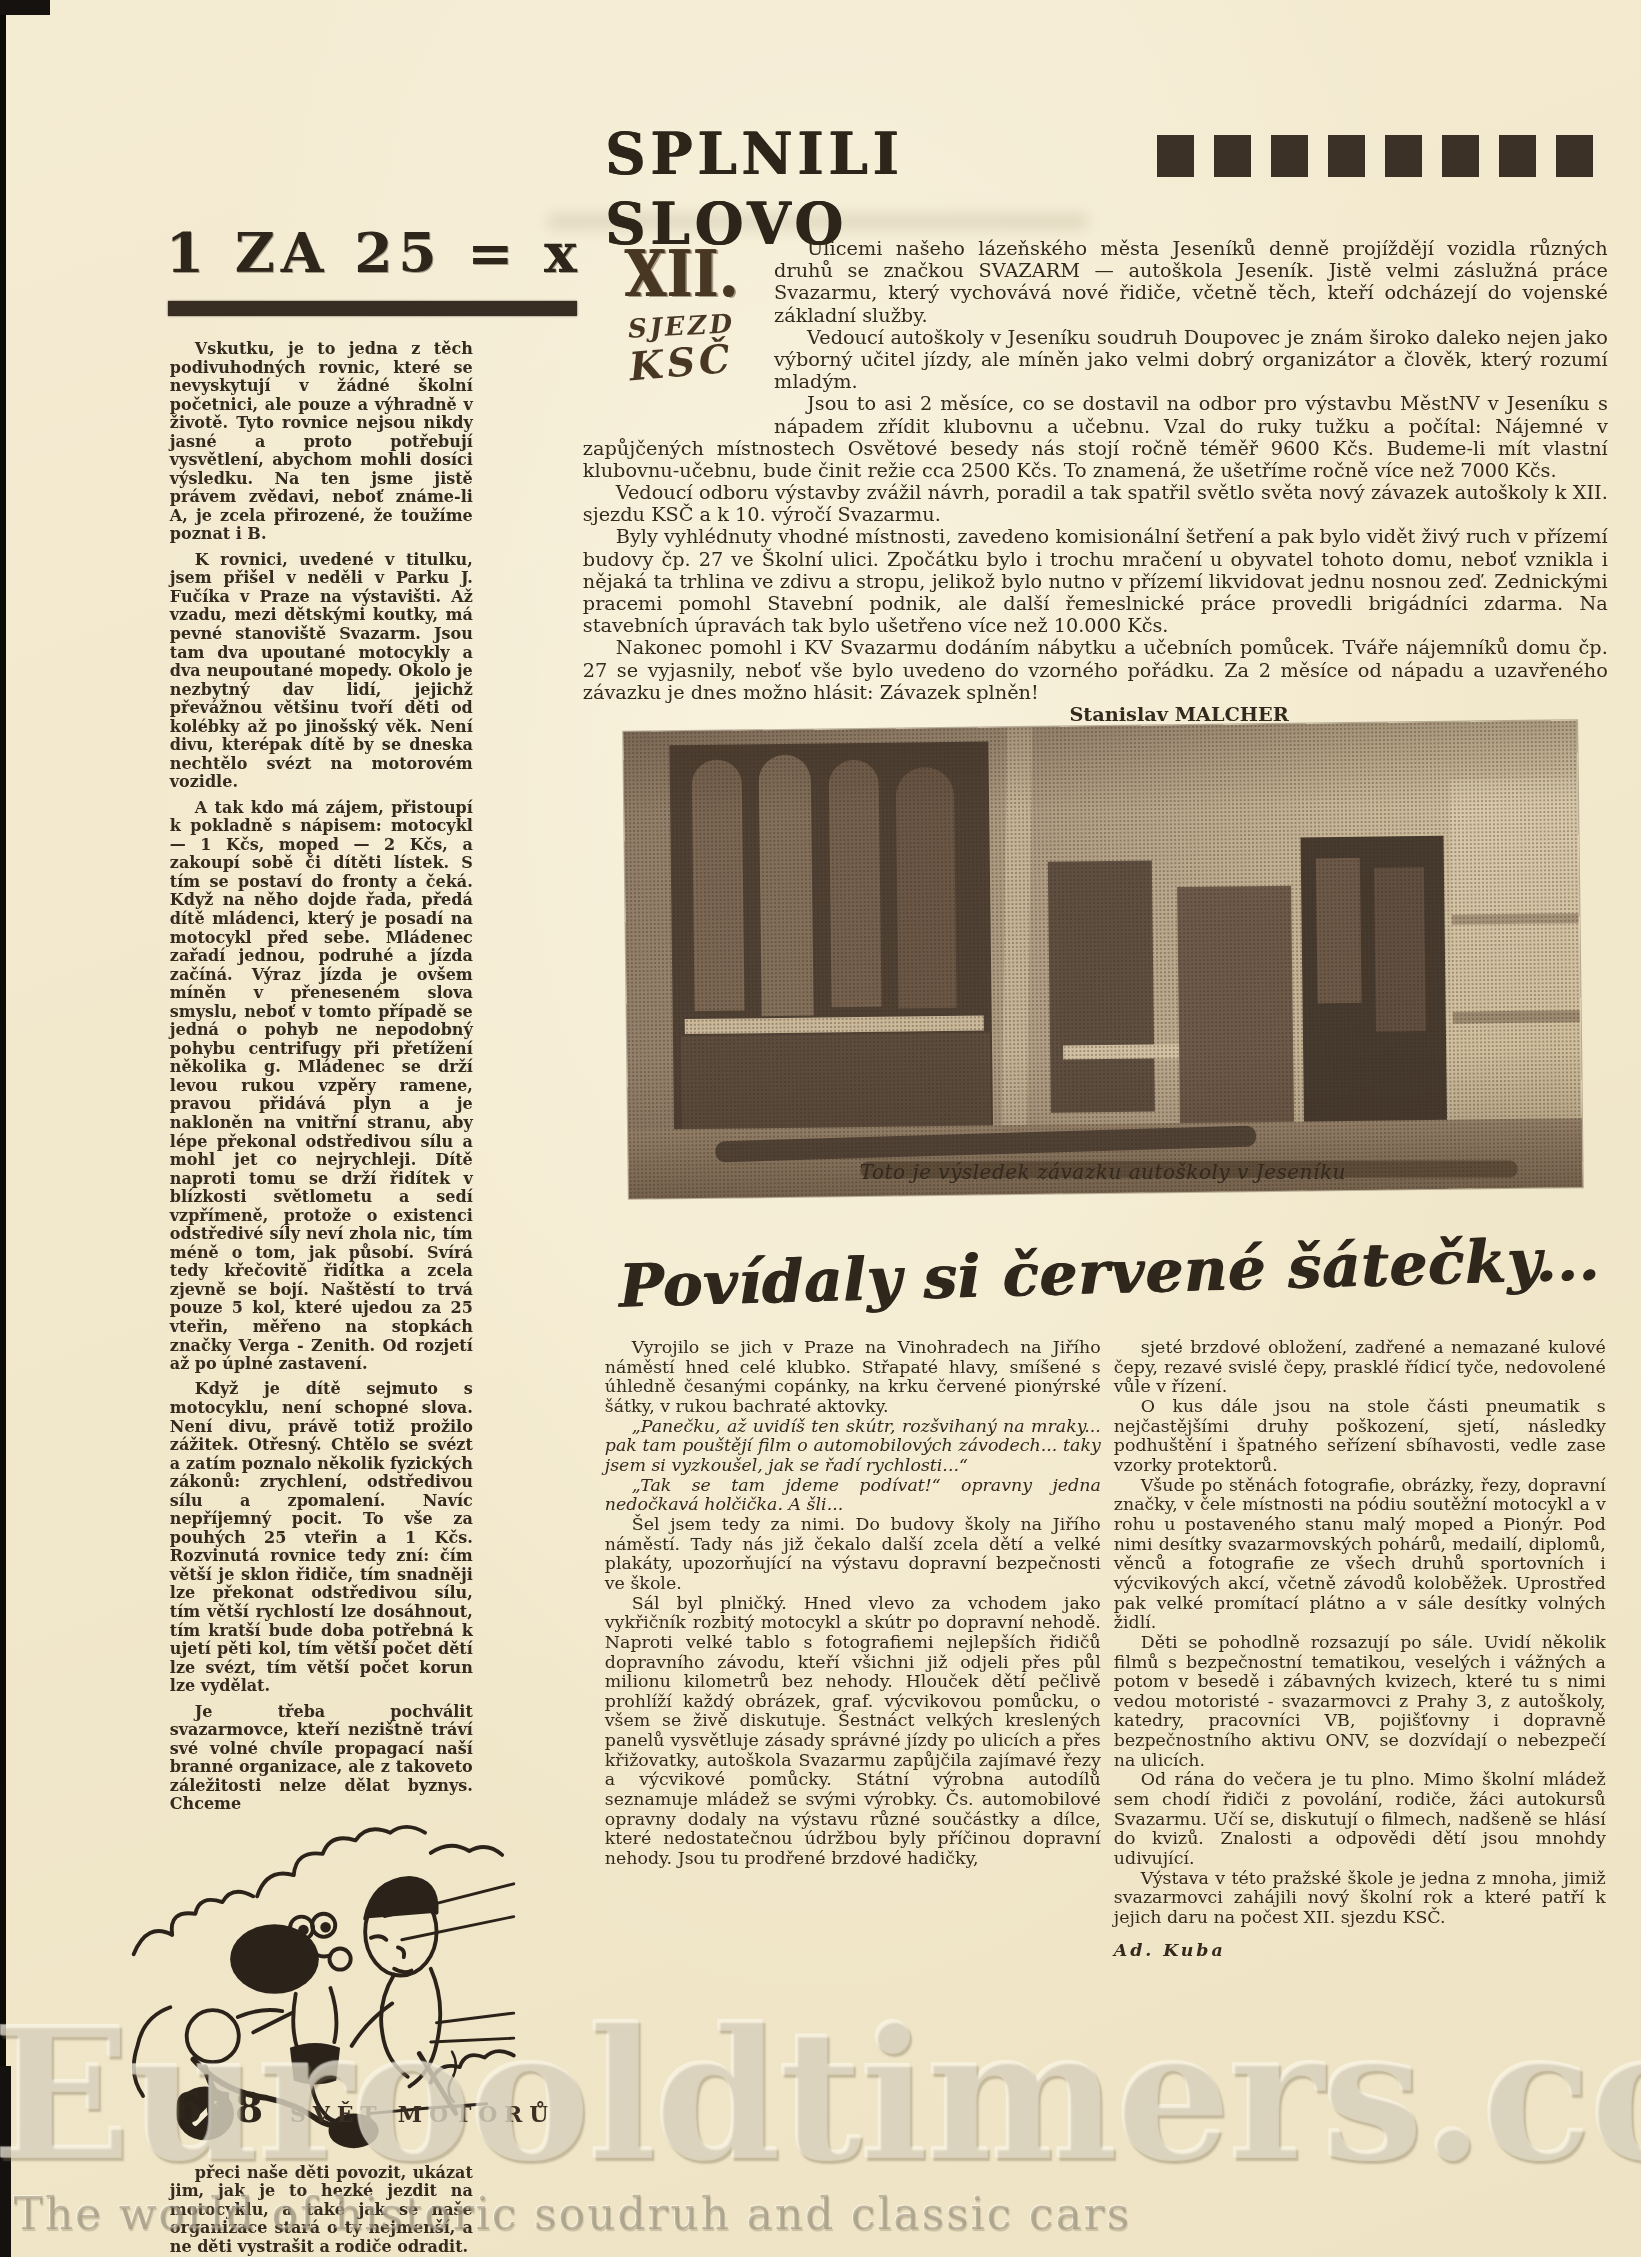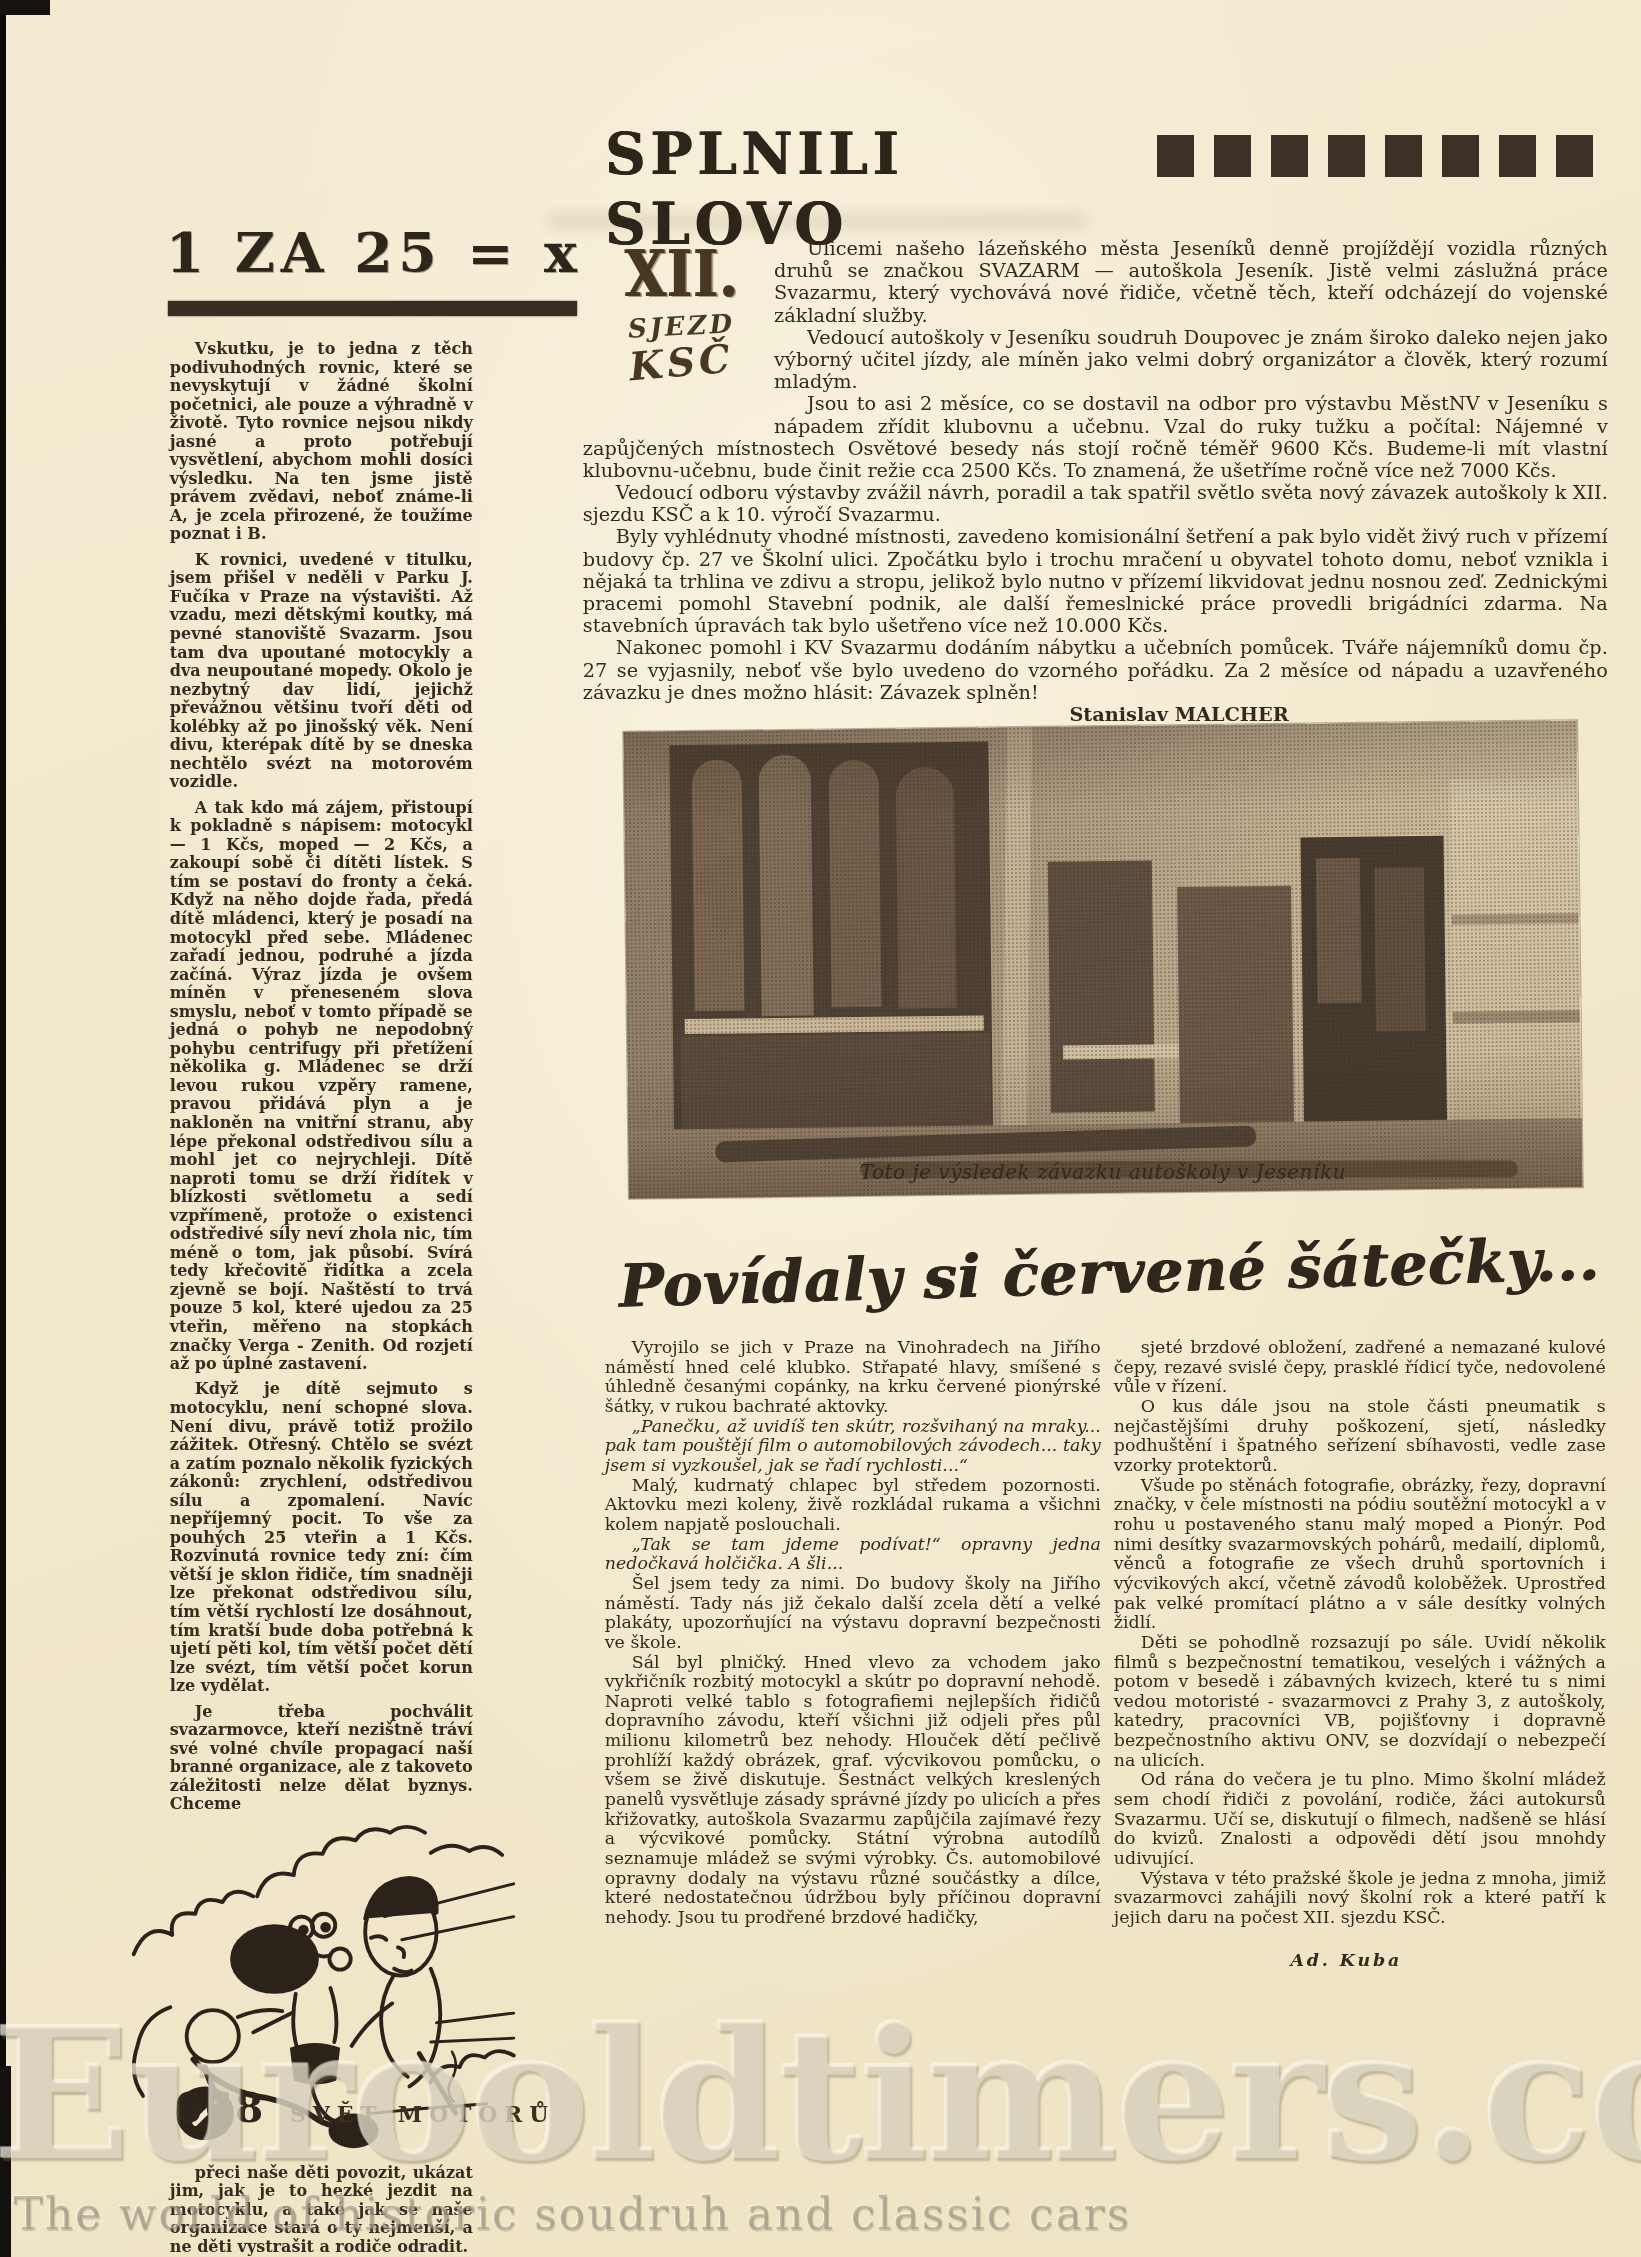--- a/index.html
+++ b/index.html
@@ -91,22 +91,22 @@
     text-shadow:1.4px 0 0 #2f261c;
   }
 
   
   .bcol{position:absolute;top:1338px;width:496px;
     font-size:17.4px;line-height:1.13;text-align:justify;color:#34291d;}
   .bcol p{margin:0;text-indent:27px;}
   .bcol p.it{font-style:italic;}
   .bcol-left{left:599px;}
   .bcol-right{left:1108px;width:492px;}
-  .sig-kuba{display:block;text-align:center;font-style:italic;font-weight:bold;
-    letter-spacing:2.9px;margin-top:23px;padding-right:27px;text-indent:0;}
+  .sig-kuba{display:block;text-align:left;font-style:italic;font-weight:bold;
+    letter-spacing:2.9px;margin-top:13px;padding-right:27px;text-indent:0;}
 
   
   .footer{position:absolute;left:168px;top:2084px;display:flex;align-items:baseline;gap:25px;}
   .footer .num{font-size:41px;font-weight:bold;color:#2e251b;letter-spacing:1.9px;}
   .footer .mag{font-size:22px;font-weight:bold;letter-spacing:6.8px;color:#3a2f22;}
 
   
   .wm-big{
     position:absolute;left:-13.5px;top:1987px;width:1661px;white-space:nowrap;
     font-size:182px;font-weight:bold;letter-spacing:-2.9px;
@@ -256,21 +256,20 @@
     <div class="vign"></div>
   </div>
 
   <div class="caption">Toto je výsledek závazku autoškoly v Jeseníku</div>
 
   <div class="script-title">Povídaly si červené šátečky...</div>
 
   <div class="bcol bcol-left">
     <p>Vyrojilo se jich v Praze na Vinohradech na Jiřího náměstí hned celé klubko. Střapaté hlavy, smíšené s úhledně česanými copánky, na krku červené pionýrské šátky, v rukou bachraté aktovky.</p>
     <p class="it">„Panečku, až uvidíš ten skútr, rozšvihaný na mraky... pak tam pouštějí film o automobilových závodech... taky jsem si vyzkoušel, jak se řadí rychlosti...“</p>
-    <p>Malý, kudrnatý chlapec byl středem pozornosti. Aktovku mezi koleny, živě rozkládal rukama a všichni kolem napjatě poslouchali.</p>
     <p class="it">„Tak se tam jdeme podívat!“ opravny jedna nedočkavá holčička. A šli...</p>
     <p>Šel jsem tedy za nimi. Do budovy školy na Jiřího náměstí. Tady nás již čekalo další zcela dětí a velké plakáty, upozorňující na výstavu dopravní bezpečnosti ve škole.</p>
     <p>Sál byl plničký. Hned vlevo za vchodem jako vykřičník rozbitý motocykl a skútr po dopravní nehodě. Naproti velké tablo s fotografiemi nejlepších řidičů dopravního závodu, kteří všichni již odjeli přes půl milionu kilometrů bez nehody. Hlouček dětí pečlivě prohlíží každý obrázek, graf. výcvikovou pomůcku, o všem se živě diskutuje. Šestnáct velkých kreslených panelů vysvětluje zásady správné jízdy po ulicích a přes křižovatky, autoškola Svazarmu zapůjčila zajímavé řezy a výcvikové pomůcky. Státní výrobna autodílů seznamuje mládež se svými výrobky. Čs. automobilové opravny dodaly na výstavu různé součástky a dílce, které nedostatečnou údržbou byly příčinou dopravní nehody. Jsou tu prodřené brzdové hadičky,</p>
   </div>
 
   <div class="bcol bcol-right">
     <p>sjeté brzdové obložení, zadřené a nemazané kulové čepy, rezavé svislé čepy, prasklé řídicí tyče, nedovolené vůle v řízení.</p>
     <p>O kus dále jsou na stole části pneumatik s nejčastějšími druhy poškození, sjetí, následky podhuštění i špatného seřízení sbíhavosti, vedle zase vzorky protektorů.</p>
     <p>Všude po stěnách fotografie, obrázky, řezy, dopravní značky, v čele místnosti na pódiu soutěžní motocykl a v rohu u postaveného stanu malý moped a Pionýr. Pod nimi desítky svazarmovských pohárů, medailí, diplomů, věnců a fotografie ze všech druhů sportovních i výcvikových akcí, včetně závodů koloběžek. Uprostřed pak velké promítací plátno a v sále desítky volných židlí.</p>
     <p>Děti se pohodlně rozsazují po sále. Uvidí několik filmů s bezpečnostní tematikou, veselých i vážných a potom v besedě i zábavných kvizech, které tu s nimi vedou motoristé - svazarmovci z Prahy 3, z autoškoly, katedry, pracovníci VB, pojišťovny i dopravně bezpečnostního aktivu ONV, se dozvídají o nebezpečí na ulicích.</p>

